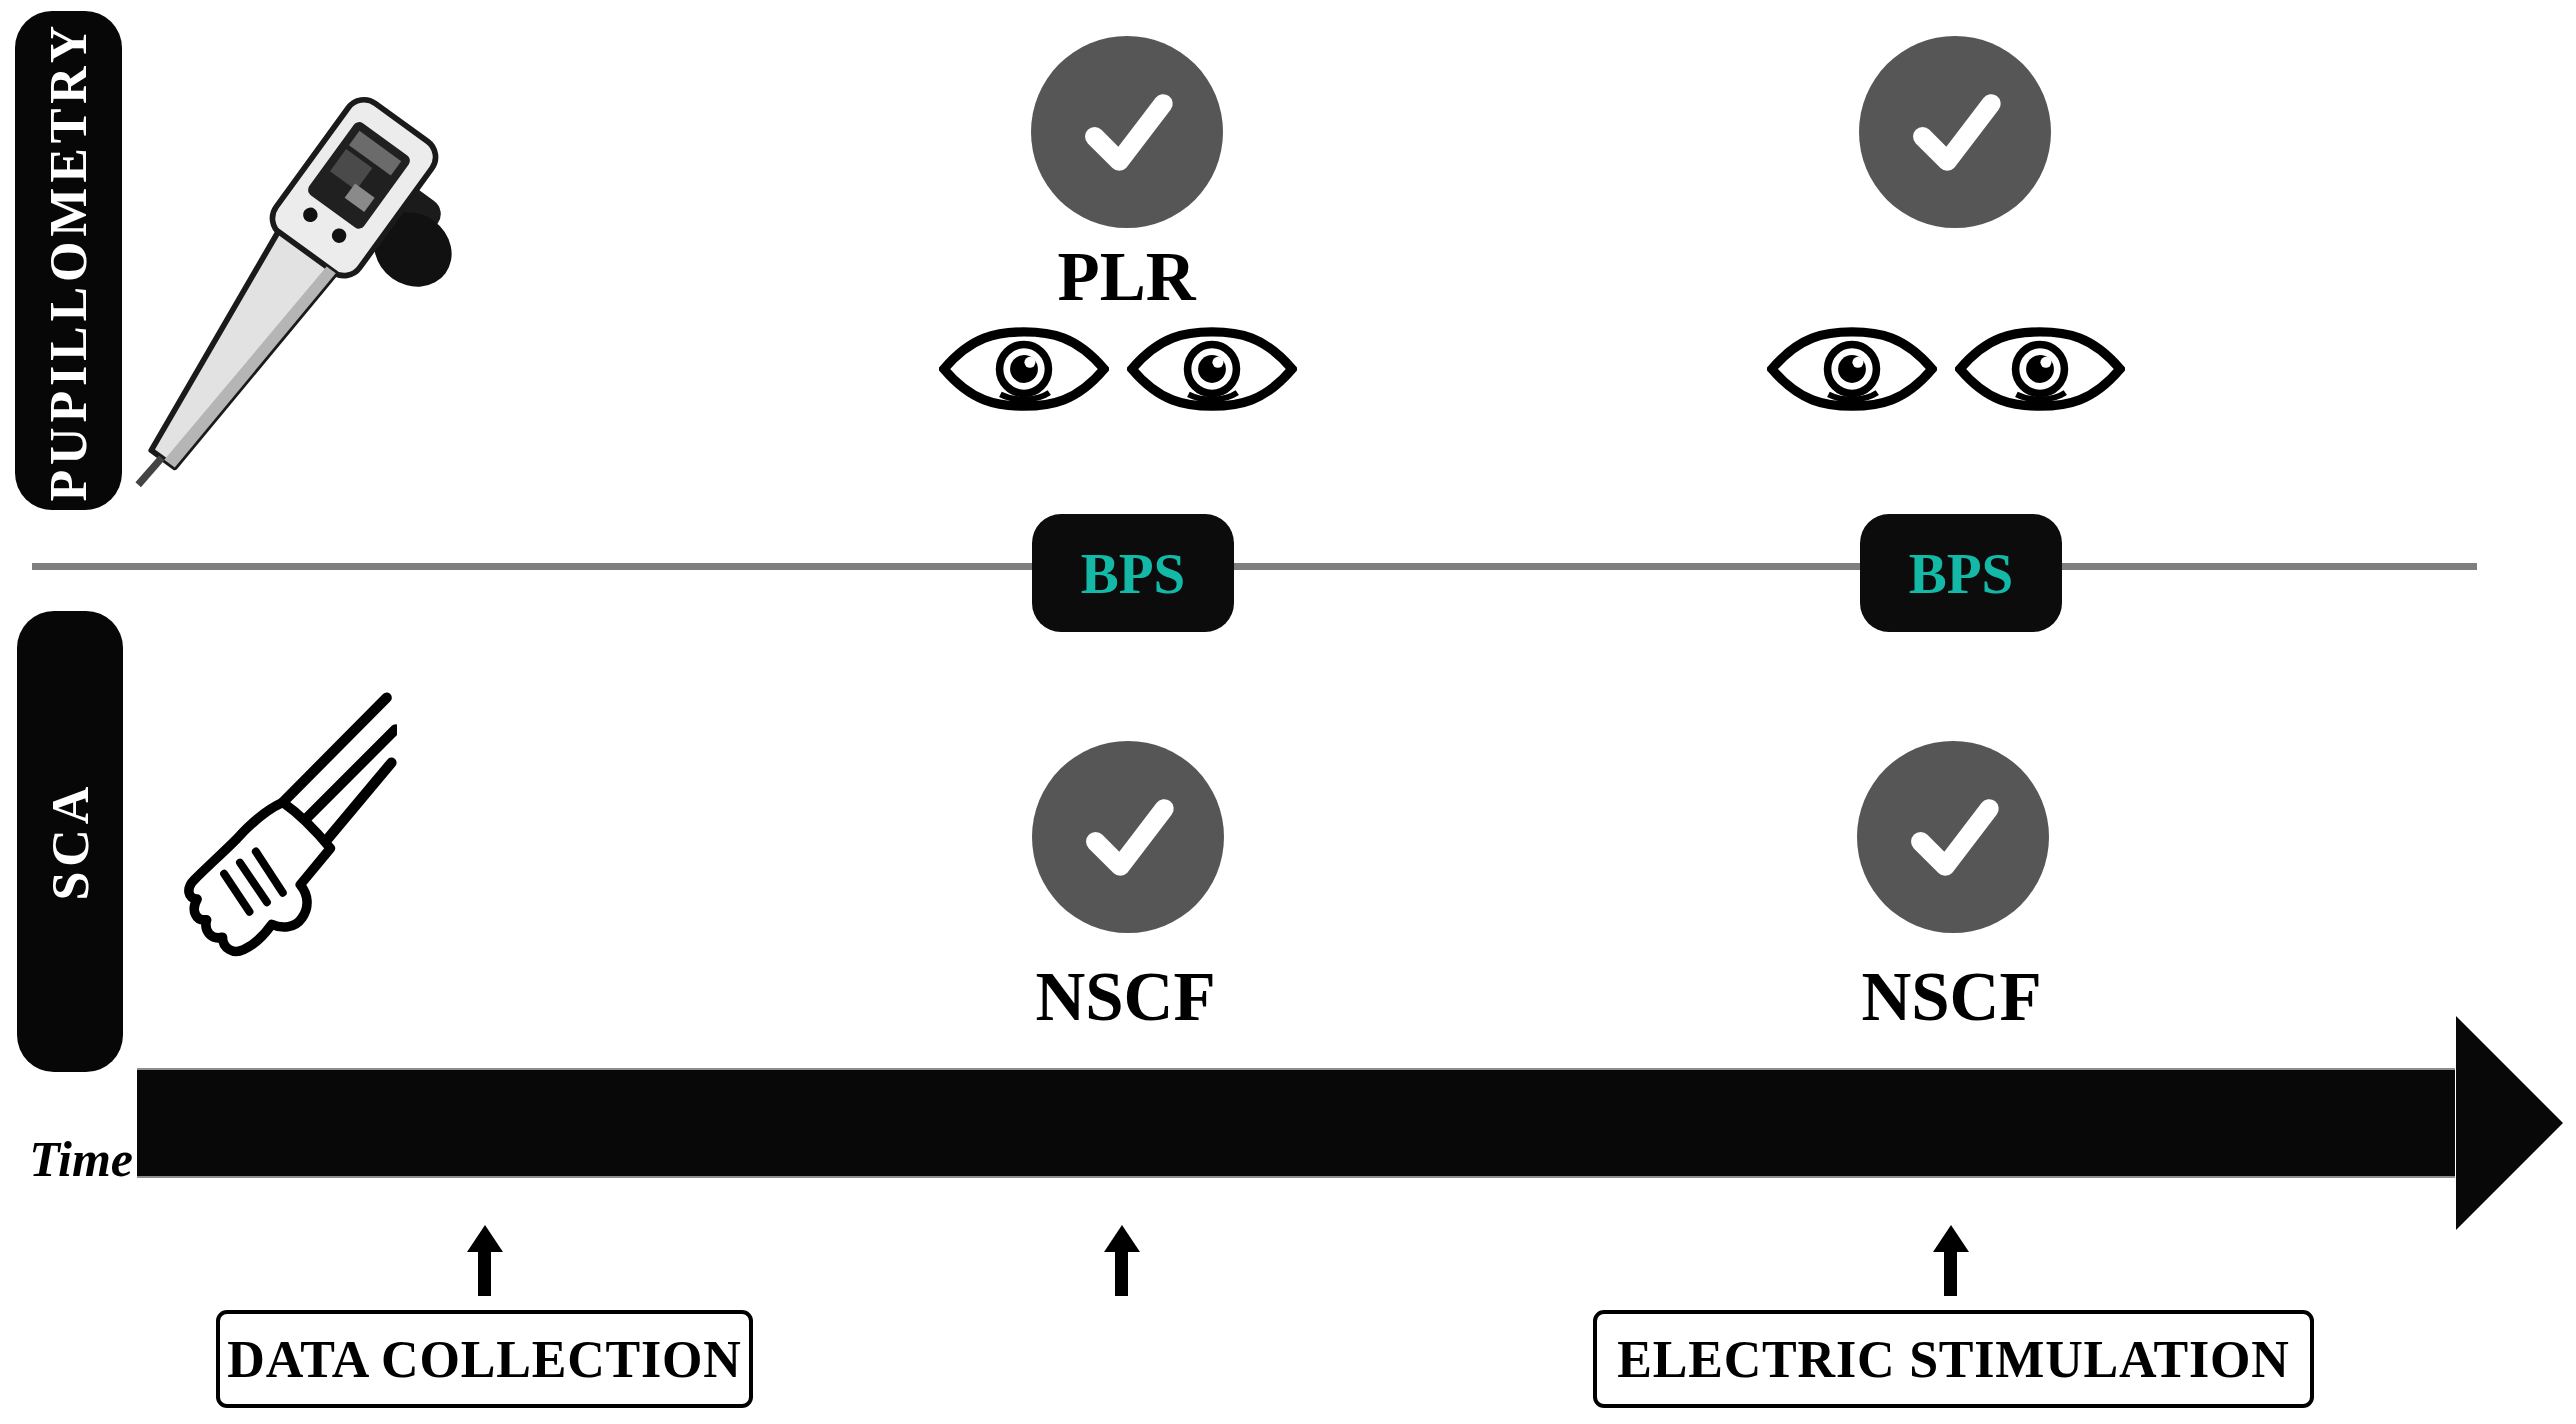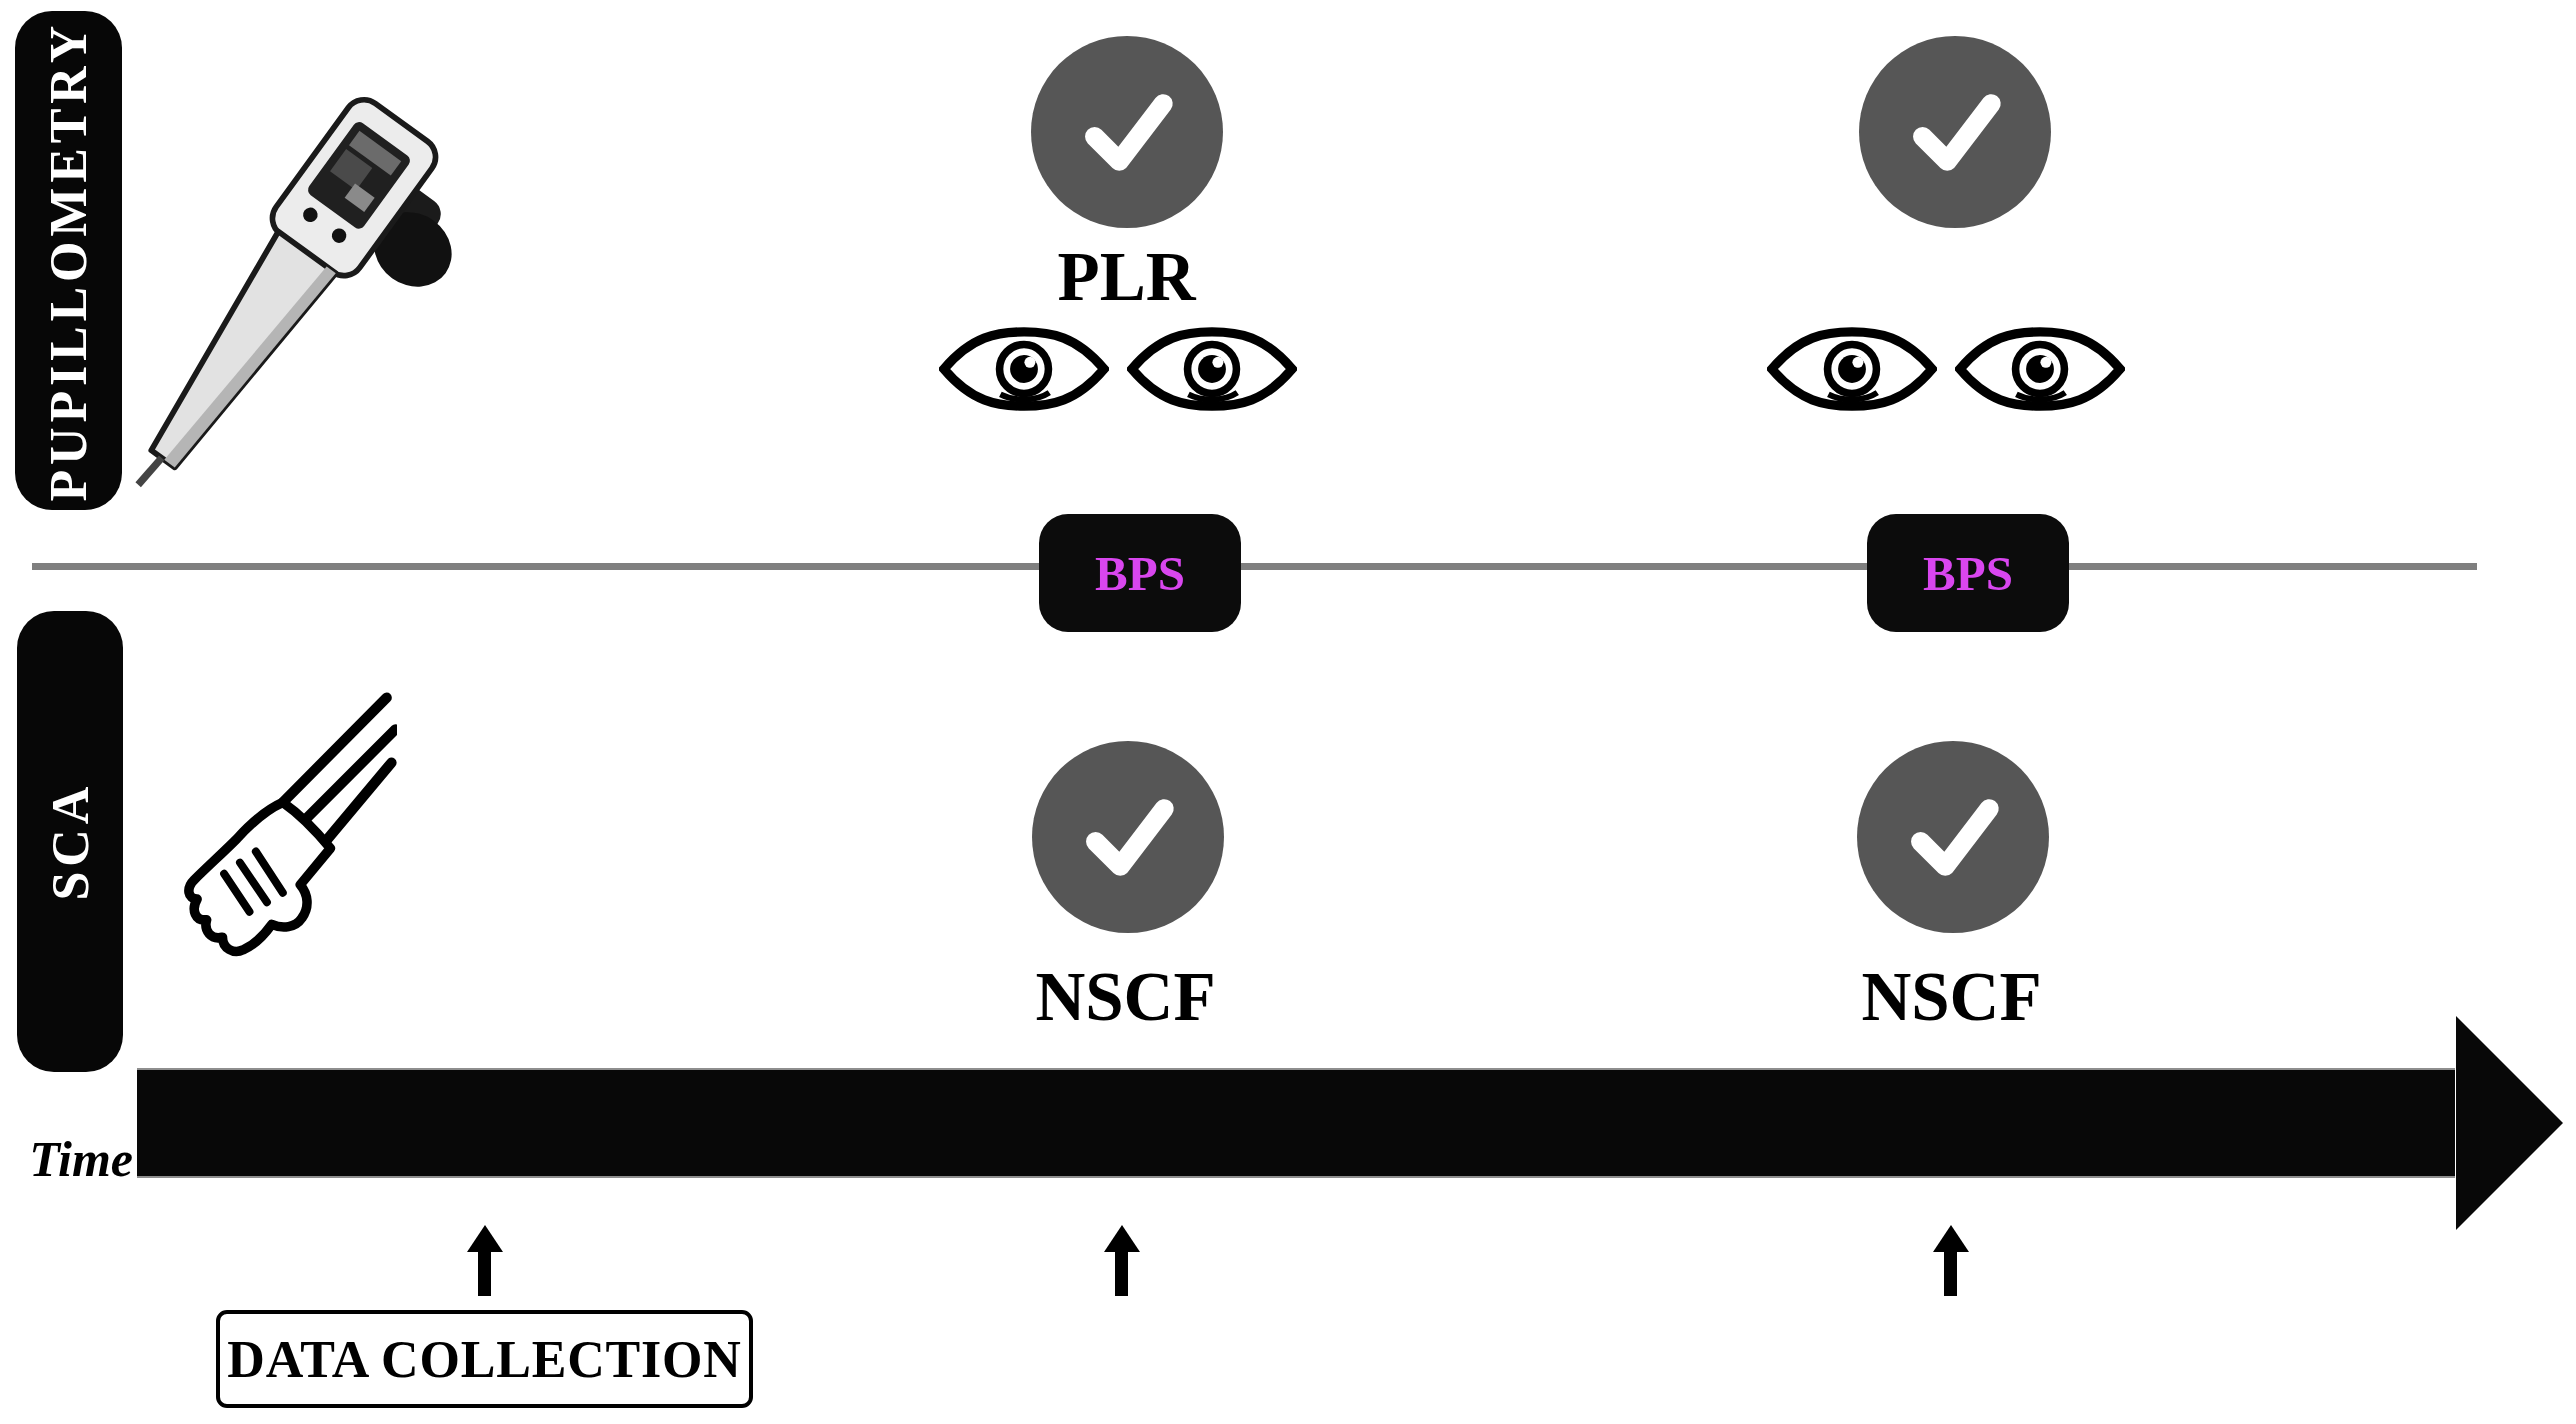--- a/index.html
+++ b/index.html
@@ -30,21 +30,21 @@
     position:absolute;width:323px;height:73px;line-height:73px;text-align:center;
     font-size:69px;font-weight:bold;
   }
   .eyes{position:absolute;display:flex;gap:18px;}
   .eyes svg{width:170px;height:86px;}
 
   #divider{position:absolute;left:32px;top:563px;width:2445px;height:7.3px;background:#7f7f7f;}
   .bps-badge{
     position:absolute;top:514px;width:202px;height:118px;background:#0c0c0c;border-radius:29px;
     display:flex;align-items:center;justify-content:center;
-    color:#d946ef;font-size:49px;font-weight:bold;margin-left:7px;
+    color:#14b8a6;font-size:57px;font-weight:bold;
   }
   #hand{position:absolute;left:167px;top:689px;width:230px;height:283px;}
 
   #time-label{
     position:absolute;left:4px;top:1129px;width:129px;height:61px;line-height:61px;
     font-size:50px;font-weight:bold;font-style:italic;text-align:right;
   }
   #arrow-bar{
     position:absolute;left:137px;top:1068px;width:2318px;height:110px;background:#080808;
     border-top:2.4px solid #8e8e8e;border-bottom:2.4px solid #8e8e8e;box-sizing:border-box;
@@ -217,15 +217,18 @@
     <div class="shaft"></div>
   </div>
   <div class="up-arrow" style="left:1932px;">
     <div class="head"></div>
     <div class="shaft"></div>
   </div>
 
   <div class="event-box" id="event-data-collection">
     <span>DATA COLLECTION</span>
   </div>
+  <div class="event-box" id="event-electric">
+    <span>ELECTRIC STIMULATION</span>
+  </div>
 
 </div>
 
 
 </body></html>

